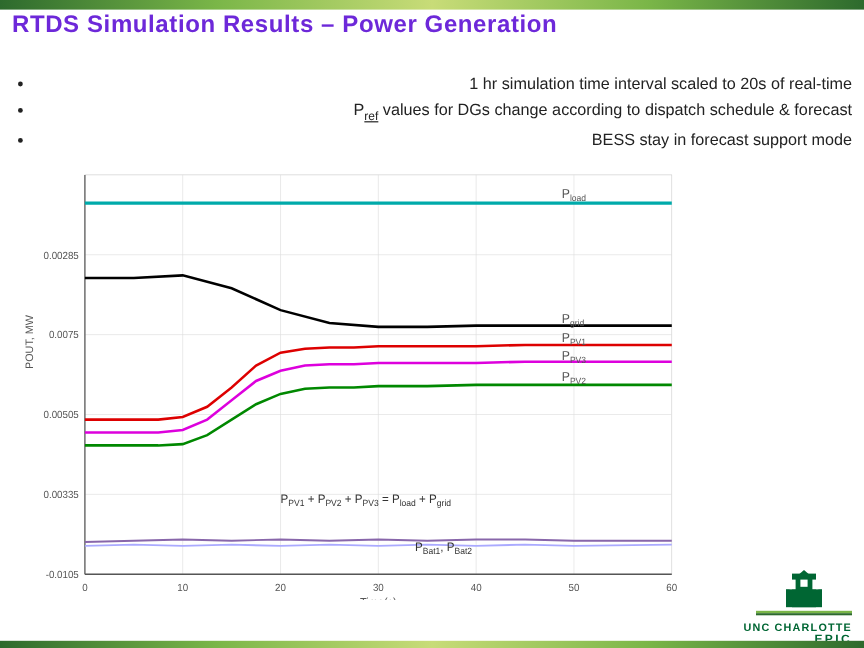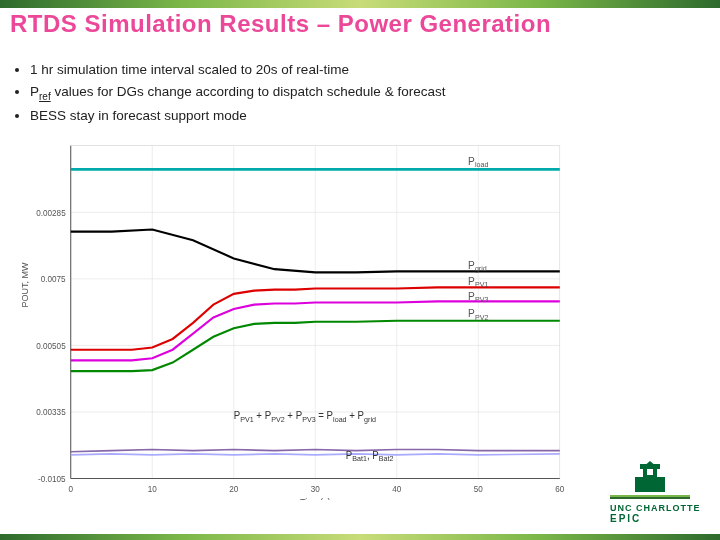--- a/index.html
+++ b/index.html
@@ -18,34 +18,35 @@
       top: 0; left: 0; right: 0;
       height: 8px;
       background: linear-gradient(to right, #2d6a2d, #7ab648, #c8dc78, #7ab648, #2d6a2d);
     }
 
     .title {
       position: absolute;
       top: 10px;
       left: 10px;
       right: 10px;
-      font-size: 24px;
+      font-size: 20px;
       font-weight: bold;
-      color: #ec4899;
+      color: #6d28d9;
       letter-spacing: 0.5px;
     }
 
     .bullets {
       position: absolute;
       top: 60px;
       left: 10px;
       right: 10px;
       font-size: 13.5px;
       color: #222;
       line-height: 1.5;
+      text-align: right;
     }
 
     .bullets li {
       list-style: disc;
       margin-left: 20px;
       margin-bottom: 2px;
     }
 
     .bullets li .sub {
       font-size: 10px;
@@ -71,24 +72,24 @@
     .bottom-bar {
       position: absolute;
       bottom: 0; left: 0; right: 0;
       height: 6px;
       background: linear-gradient(to right, #2d6a2d, #7ab648, #c8dc78, #7ab648, #2d6a2d);
     }
 
     
     .logo-area {
       position: absolute;
-      bottom: 16px;
+      bottom: 1px;
       right: 10px;
       width: 100px;
-      text-align: left;
+      text-align: right;
     }
 
     .logo-text {
       font-size: 9px;
       color: #006633;
       font-weight: bold;
       letter-spacing: 1px;
     }
 
     .epic-text {

